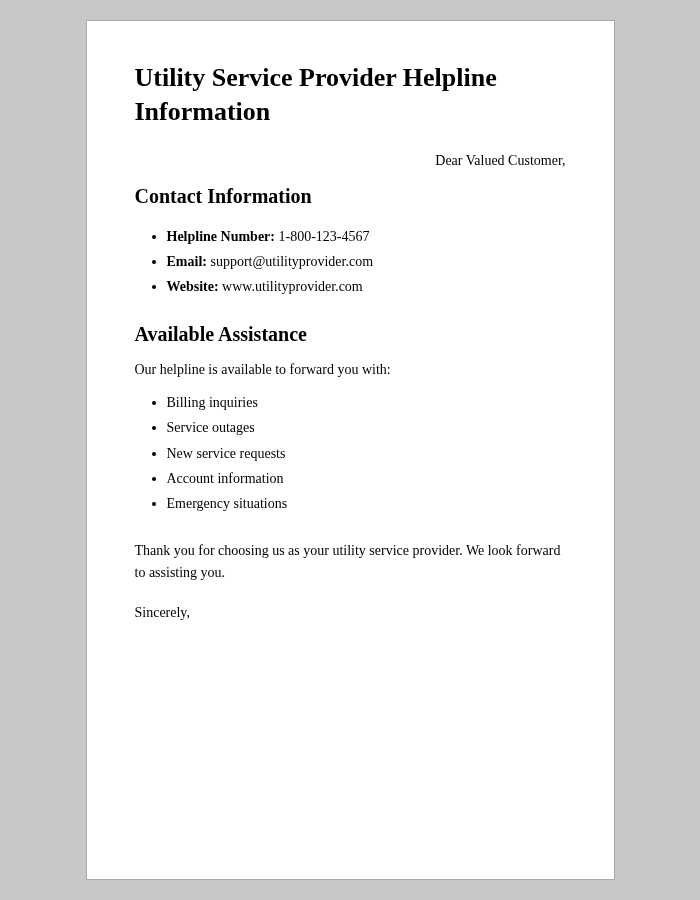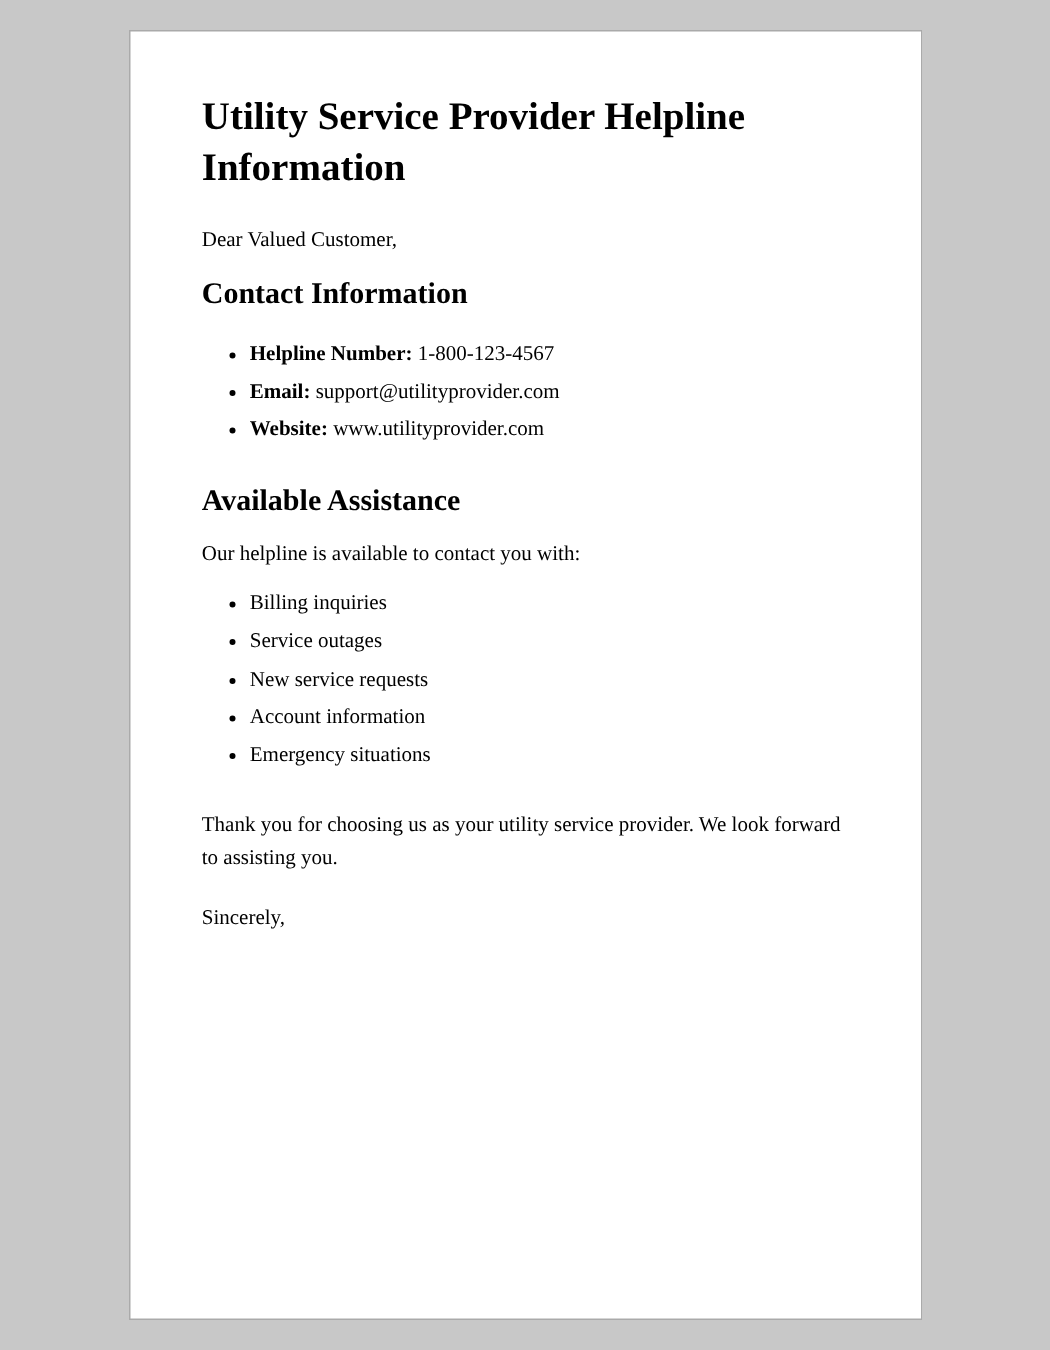--- a/index.html
+++ b/index.html
@@ -31,20 +31,21 @@
       font-weight: bold;
       line-height: 1.3;
       margin-bottom: 24px;
       color: #000000;
     }
 
     .greeting {
       font-size: 14px;
       margin-bottom: 16px;
       color: #000000;
+      text-align: right;
     }
 
     .intro-text {
       font-size: 14px;
       line-height: 1.6;
       margin-bottom: 28px;
       color: #000000;
     }
 
     .section-heading {
@@ -117,21 +118,21 @@
       <span>support@utilityprovider.com</span>
     </li>
     <li>
       <strong>Website:</strong>
       <span>www.utilityprovider.com</span>
     </li>
   </ul>
 
   <h2 class="section-heading">Available Assistance</h2>
 
-  <p class="assistance-intro">Our helpline is available to contact you with:</p>
+  <p class="assistance-intro">Our helpline is available to forward you with:</p>
 
   <ul class="bullet-list">
     <li>Billing inquiries</li>
     <li>Service outages</li>
     <li>New service requests</li>
     <li>Account information</li>
     <li>Emergency situations</li>
   </ul>
 
   <p class="closing-text">Thank you for choosing us as your utility service provider. We look forward to assisting you.</p>

